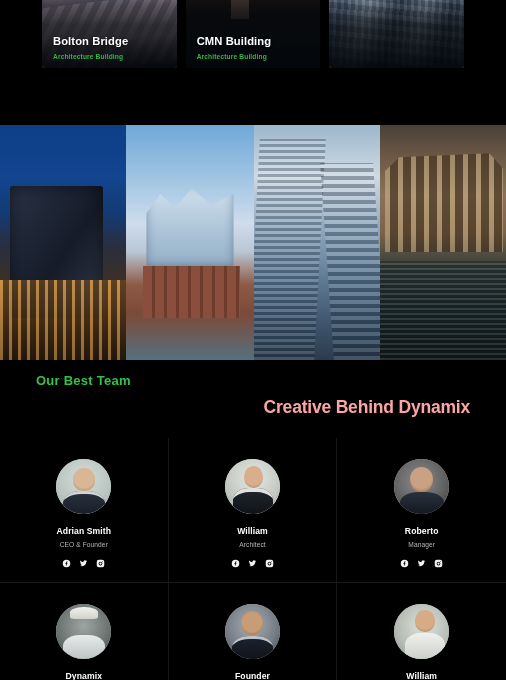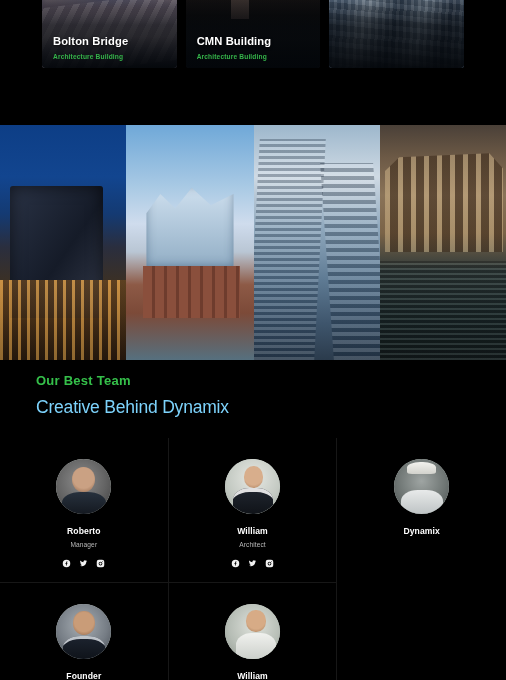--- a/index.html
+++ b/index.html
@@ -149,22 +149,22 @@
     background-image:repeating-linear-gradient(0deg, rgba(180,200,190,.12) 0 2px, rgba(0,0,0,.25) 2px 5px);
   }
 
   
   .team{ position:absolute; top:360px; left:0; width:506px; padding:13px 0 0 0; }
   .team-head{ padding:0 36px; }
   .eyebrow{
     color:#35c04a; font-size:13px; font-weight:600; letter-spacing:.25px;
   }
   .team-title{
-    color:#7dd3fc; font-size:17.5px; font-weight:400; line-height:21px;
-    margin-top:9px; letter-spacing:-.2px;
+    color:#fca5a5; font-size:17.5px; font-weight:700; line-height:21px;
+    margin-top:9px; letter-spacing:-.2px;text-align:right;
   }
 
   .team-grid{
     margin-top:20px; display:grid;
     grid-template-columns:repeat(3,1fr);
     border-top:0;
   }
   .member{
     position:relative; padding:21px 6px 14px;
     display:flex; flex-direction:column; align-items:center;
@@ -273,20 +273,69 @@
 
   <section class="team">
 
     <div class="team-head">
       <div class="eyebrow">Our Best Team</div>
       <h2 class="team-title">Creative Behind Dynamix</h2>
     </div>
 
     <div class="team-grid">
 
+      <div class="member">
+        <div class="avatar">
+            <div class="face a1"></div>
+          </div>
+        <div class="m-name">Adrian Smith</div>
+        <div class="m-role">CEO &amp; Founder</div>
+        <div class="socials">
+          <a class="soc">
+              <svg viewBox="0 0 24 24">
+                <path d="M12 2a10 10 0 1 0 0 20 10 10 0 0 0 0-20zm2.6 6.6h-1.3c-.4 0-.6.2-.6.6v1.2h1.9l-.3 2h-1.6v5.1h-2.1v-5.1H9.1v-2h1.5V9.2c0-1.5.9-2.4 2.3-2.4h1.7v1.8z"></path>
+              </svg>
+            </a>
+          <a class="soc">
+              <svg viewBox="0 0 24 24">
+                <path d="M22 5.3c-.7.3-1.5.6-2.3.7.8-.5 1.4-1.3 1.7-2.2-.8.5-1.7.8-2.6 1a4 4 0 0 0-6.9 3.7A11.5 11.5 0 0 1 3.6 4.2a4 4 0 0 0 1.3 5.4c-.7 0-1.3-.2-1.8-.5a4 4 0 0 0 3.2 4 4 4 0 0 1-1.8.1 4 4 0 0 0 3.7 2.8A8.1 8.1 0 0 1 2 17.6 11.5 11.5 0 0 0 8.2 19c7.3 0 11.4-6.2 11.4-11.5v-.5c.8-.6 1.5-1.3 2-2z"></path>
+              </svg>
+            </a>
+          <a class="soc">
+              <svg viewBox="0 0 24 24">
+                <path d="M7.5 2h9A5.5 5.5 0 0 1 22 7.5v9A5.5 5.5 0 0 1 16.5 22h-9A5.5 5.5 0 0 1 2 16.5v-9A5.5 5.5 0 0 1 7.5 2zm4.5 5a5 5 0 1 0 0 10 5 5 0 0 0 0-10zm0 2a3 3 0 1 1 0 6 3 3 0 0 1 0-6zm5.6-2.9a1.1 1.1 0 1 0 0 2.2 1.1 1.1 0 0 0 0-2.2z"></path>
+              </svg>
+            </a>
+        </div>
+      </div>
+
+      <div class="member">
+        <div class="avatar">
+            <div class="face a3"></div>
+          </div>
+        <div class="m-name">William</div>
+        <div class="m-role">Architect</div>
+        <div class="socials">
+          <a class="soc">
+              <svg viewBox="0 0 24 24">
+                <path d="M12 2a10 10 0 1 0 0 20 10 10 0 0 0 0-20zm2.6 6.6h-1.3c-.4 0-.6.2-.6.6v1.2h1.9l-.3 2h-1.6v5.1h-2.1v-5.1H9.1v-2h1.5V9.2c0-1.5.9-2.4 2.3-2.4h1.7v1.8z"></path>
+              </svg>
+            </a>
+          <a class="soc">
+              <svg viewBox="0 0 24 24">
+                <path d="M22 5.3c-.7.3-1.5.6-2.3.7.8-.5 1.4-1.3 1.7-2.2-.8.5-1.7.8-2.6 1a4 4 0 0 0-6.9 3.7A11.5 11.5 0 0 1 3.6 4.2a4 4 0 0 0 1.3 5.4c-.7 0-1.3-.2-1.8-.5a4 4 0 0 0 3.2 4 4 4 0 0 1-1.8.1 4 4 0 0 0 3.7 2.8A8.1 8.1 0 0 1 2 17.6 11.5 11.5 0 0 0 8.2 19c7.3 0 11.4-6.2 11.4-11.5v-.5c.8-.6 1.5-1.3 2-2z"></path>
+              </svg>
+            </a>
+          <a class="soc">
+              <svg viewBox="0 0 24 24">
+                <path d="M7.5 2h9A5.5 5.5 0 0 1 22 7.5v9A5.5 5.5 0 0 1 16.5 22h-9A5.5 5.5 0 0 1 2 16.5v-9A5.5 5.5 0 0 1 7.5 2zm4.5 5a5 5 0 1 0 0 10 5 5 0 0 0 0-10zm0 2a3 3 0 1 1 0 6 3 3 0 0 1 0-6zm5.6-2.9a1.1 1.1 0 1 0 0 2.2 1.1 1.1 0 0 0 0-2.2z"></path>
+              </svg>
+            </a>
+        </div>
+      </div>
 
       <div class="member">
         <div class="avatar">
             <div class="face a2"></div>
           </div>
         <div class="m-name">Roberto</div>
         <div class="m-role">Manager</div>
         <div class="socials">
           <a class="soc">
               <svg viewBox="0 0 24 24">
@@ -301,45 +350,20 @@
           <a class="soc">
               <svg viewBox="0 0 24 24">
                 <path d="M7.5 2h9A5.5 5.5 0 0 1 22 7.5v9A5.5 5.5 0 0 1 16.5 22h-9A5.5 5.5 0 0 1 2 16.5v-9A5.5 5.5 0 0 1 7.5 2zm4.5 5a5 5 0 1 0 0 10 5 5 0 0 0 0-10zm0 2a3 3 0 1 1 0 6 3 3 0 0 1 0-6zm5.6-2.9a1.1 1.1 0 1 0 0 2.2 1.1 1.1 0 0 0 0-2.2z"></path>
               </svg>
             </a>
         </div>
       </div>
 
       <div class="member">
         <div class="avatar">
-            <div class="face a3"></div>
-          </div>
-        <div class="m-name">William</div>
-        <div class="m-role">Architect</div>
-        <div class="socials">
-          <a class="soc">
-              <svg viewBox="0 0 24 24">
-                <path d="M12 2a10 10 0 1 0 0 20 10 10 0 0 0 0-20zm2.6 6.6h-1.3c-.4 0-.6.2-.6.6v1.2h1.9l-.3 2h-1.6v5.1h-2.1v-5.1H9.1v-2h1.5V9.2c0-1.5.9-2.4 2.3-2.4h1.7v1.8z"></path>
-              </svg>
-            </a>
-          <a class="soc">
-              <svg viewBox="0 0 24 24">
-                <path d="M22 5.3c-.7.3-1.5.6-2.3.7.8-.5 1.4-1.3 1.7-2.2-.8.5-1.7.8-2.6 1a4 4 0 0 0-6.9 3.7A11.5 11.5 0 0 1 3.6 4.2a4 4 0 0 0 1.3 5.4c-.7 0-1.3-.2-1.8-.5a4 4 0 0 0 3.2 4 4 4 0 0 1-1.8.1 4 4 0 0 0 3.7 2.8A8.1 8.1 0 0 1 2 17.6 11.5 11.5 0 0 0 8.2 19c7.3 0 11.4-6.2 11.4-11.5v-.5c.8-.6 1.5-1.3 2-2z"></path>
-              </svg>
-            </a>
-          <a class="soc">
-              <svg viewBox="0 0 24 24">
-                <path d="M7.5 2h9A5.5 5.5 0 0 1 22 7.5v9A5.5 5.5 0 0 1 16.5 22h-9A5.5 5.5 0 0 1 2 16.5v-9A5.5 5.5 0 0 1 7.5 2zm4.5 5a5 5 0 1 0 0 10 5 5 0 0 0 0-10zm0 2a3 3 0 1 1 0 6 3 3 0 0 1 0-6zm5.6-2.9a1.1 1.1 0 1 0 0 2.2 1.1 1.1 0 0 0 0-2.2z"></path>
-              </svg>
-            </a>
-        </div>
-      </div>
-
-      <div class="member">
-        <div class="avatar">
             <div class="face a4"></div>
           </div>
         <div class="m-name">Dynamix</div>
 
       </div>
 
       <div class="member">
         <div class="avatar">
             <div class="face a5"></div>
           </div>

